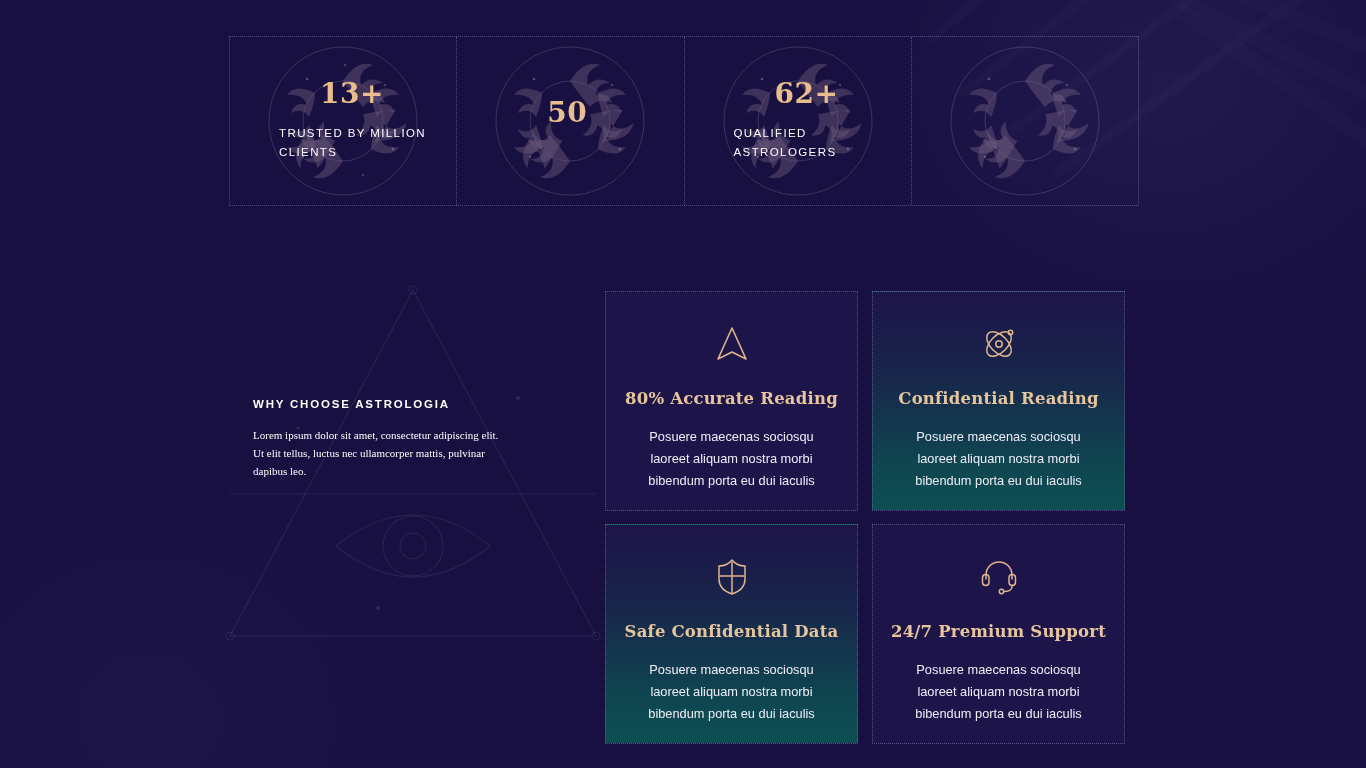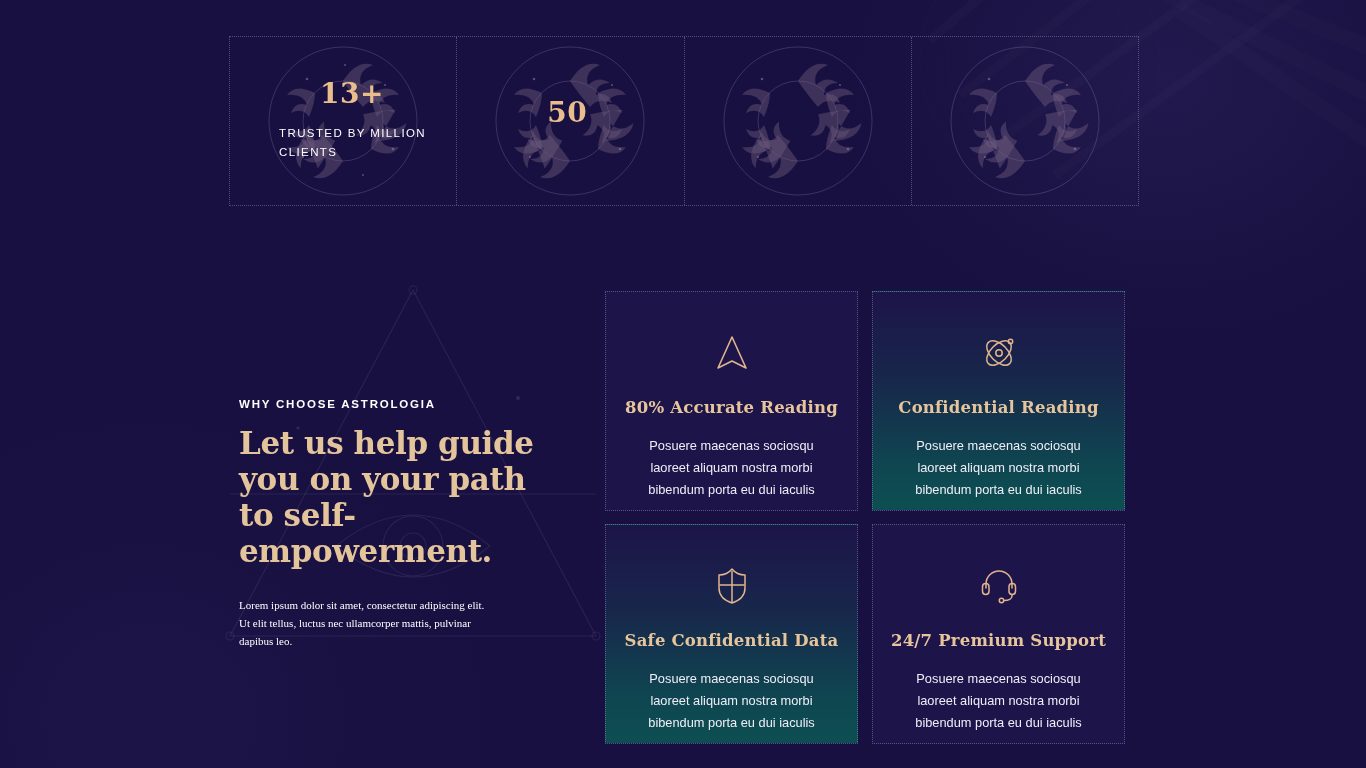--- a/index.html
+++ b/index.html
@@ -96,21 +96,21 @@
     color:#ffffff;
     line-height:1.65;
     text-transform:uppercase;
     max-width:160px;
     margin-left:11px;
   }
 
   
   .copy {
     position:absolute;
-    left:239px; top:398px;
+    left:253px; top:398px;
     width:310px;
   }
   .eyebrow {
     font-size:11.5px;
     font-weight:700;
     letter-spacing:1.8px;
     color:#ffffff;
     text-transform:uppercase;
     margin-bottom:16px;
   }
@@ -142,21 +142,20 @@
     gap:13px 14px;
   }
   .card {
     position:relative;
     border:1px dotted rgba(172,160,220,.42);
     display:flex;
     flex-direction:column;
     align-items:center;
     padding-top:32px;
     overflow:hidden;
-    justify-content:center;
   }
   .card.plain   { background:#1d1449; }
   .card.teal    { background:linear-gradient(180deg,#1d1449 0%, #18264b 38%, #0f4550 78%, #0c4f52 100%); }
 
   .card-icon {
     width:40px; height:40px;
     display:flex; align-items:center; justify-content:center;
     margin-bottom:25px;
   }
   .card-title {
@@ -301,20 +300,24 @@
           <path d="M104 104 q20 10 28 -2 q-16 2 -20 -10 q12 4 16 -8 q-12 6 -18 -4 q-6 14 -6 24z"></path>
           <path d="M48 48 q-20 -10 -28 2 q16 -2 20 10 q-12 -4 -16 8 q12 -6 18 4 q6 -14 6 -24z"></path>
         </g>
         <g fill="rgba(225,215,250,.50)">
           <circle cx="40" cy="34" r="1.3"></circle>
             <circle cx="118" cy="40" r="1.1"></circle>
           <circle cx="126" cy="104" r="1.3"></circle>
             <circle cx="36" cy="112" r="1.1"></circle>
         </g>
       </svg>
+      <div class="stat-inner">
+        <div class="stat-num">62+</div>
+        <div class="stat-label">QUALIFIED ASTROLOGERS</div>
+      </div>
     </div>
 
     <div class="stat-cell">
       <svg class="sun" viewBox="0 0 152 152">
         <g fill="none" stroke="rgba(200,185,235,.33)" stroke-width="1">
           <circle cx="76" cy="76" r="74"></circle>
             <circle cx="76" cy="76" r="40"></circle>
         </g>
         <g fill="rgba(160,135,160,.45)">
           <path d="M76 36 q14 -22 30 -16 q-16 6 -12 20 q10 -10 22 -2 q-14 0 -14 12 q12 -4 16 8 q-14 -6 -22 4 q-12 -14 -20 -26z"></path>
@@ -332,21 +335,20 @@
           <circle cx="126" cy="104" r="1.3"></circle>
             <circle cx="36" cy="112" r="1.1"></circle>
         </g>
       </svg>
     </div>
 
   </div>
 
   <div class="copy">
     <div class="eyebrow">WHY CHOOSE ASTROLOGIA</div>
-    <h2 class="headline">Let us help guide you on your path to self-empowerment.</h2>
     <p class="body-copy">Lorem ipsum dolor sit amet, consectetur adipiscing elit. Ut elit tellus, luctus nec ullamcorper mattis, pulvinar dapibus leo.</p>
   </div>
 
   <div class="grid">
 
     <div class="card plain">
       <div class="card-icon">
         <svg width="34" height="38" viewBox="0 0 34 38">
           <path d="M17 3 L31 34 L17 27 L3 34 Z" fill="none" stroke="#e0b48d" stroke-width="1.6" stroke-linejoin="round"></path>
         </svg>

